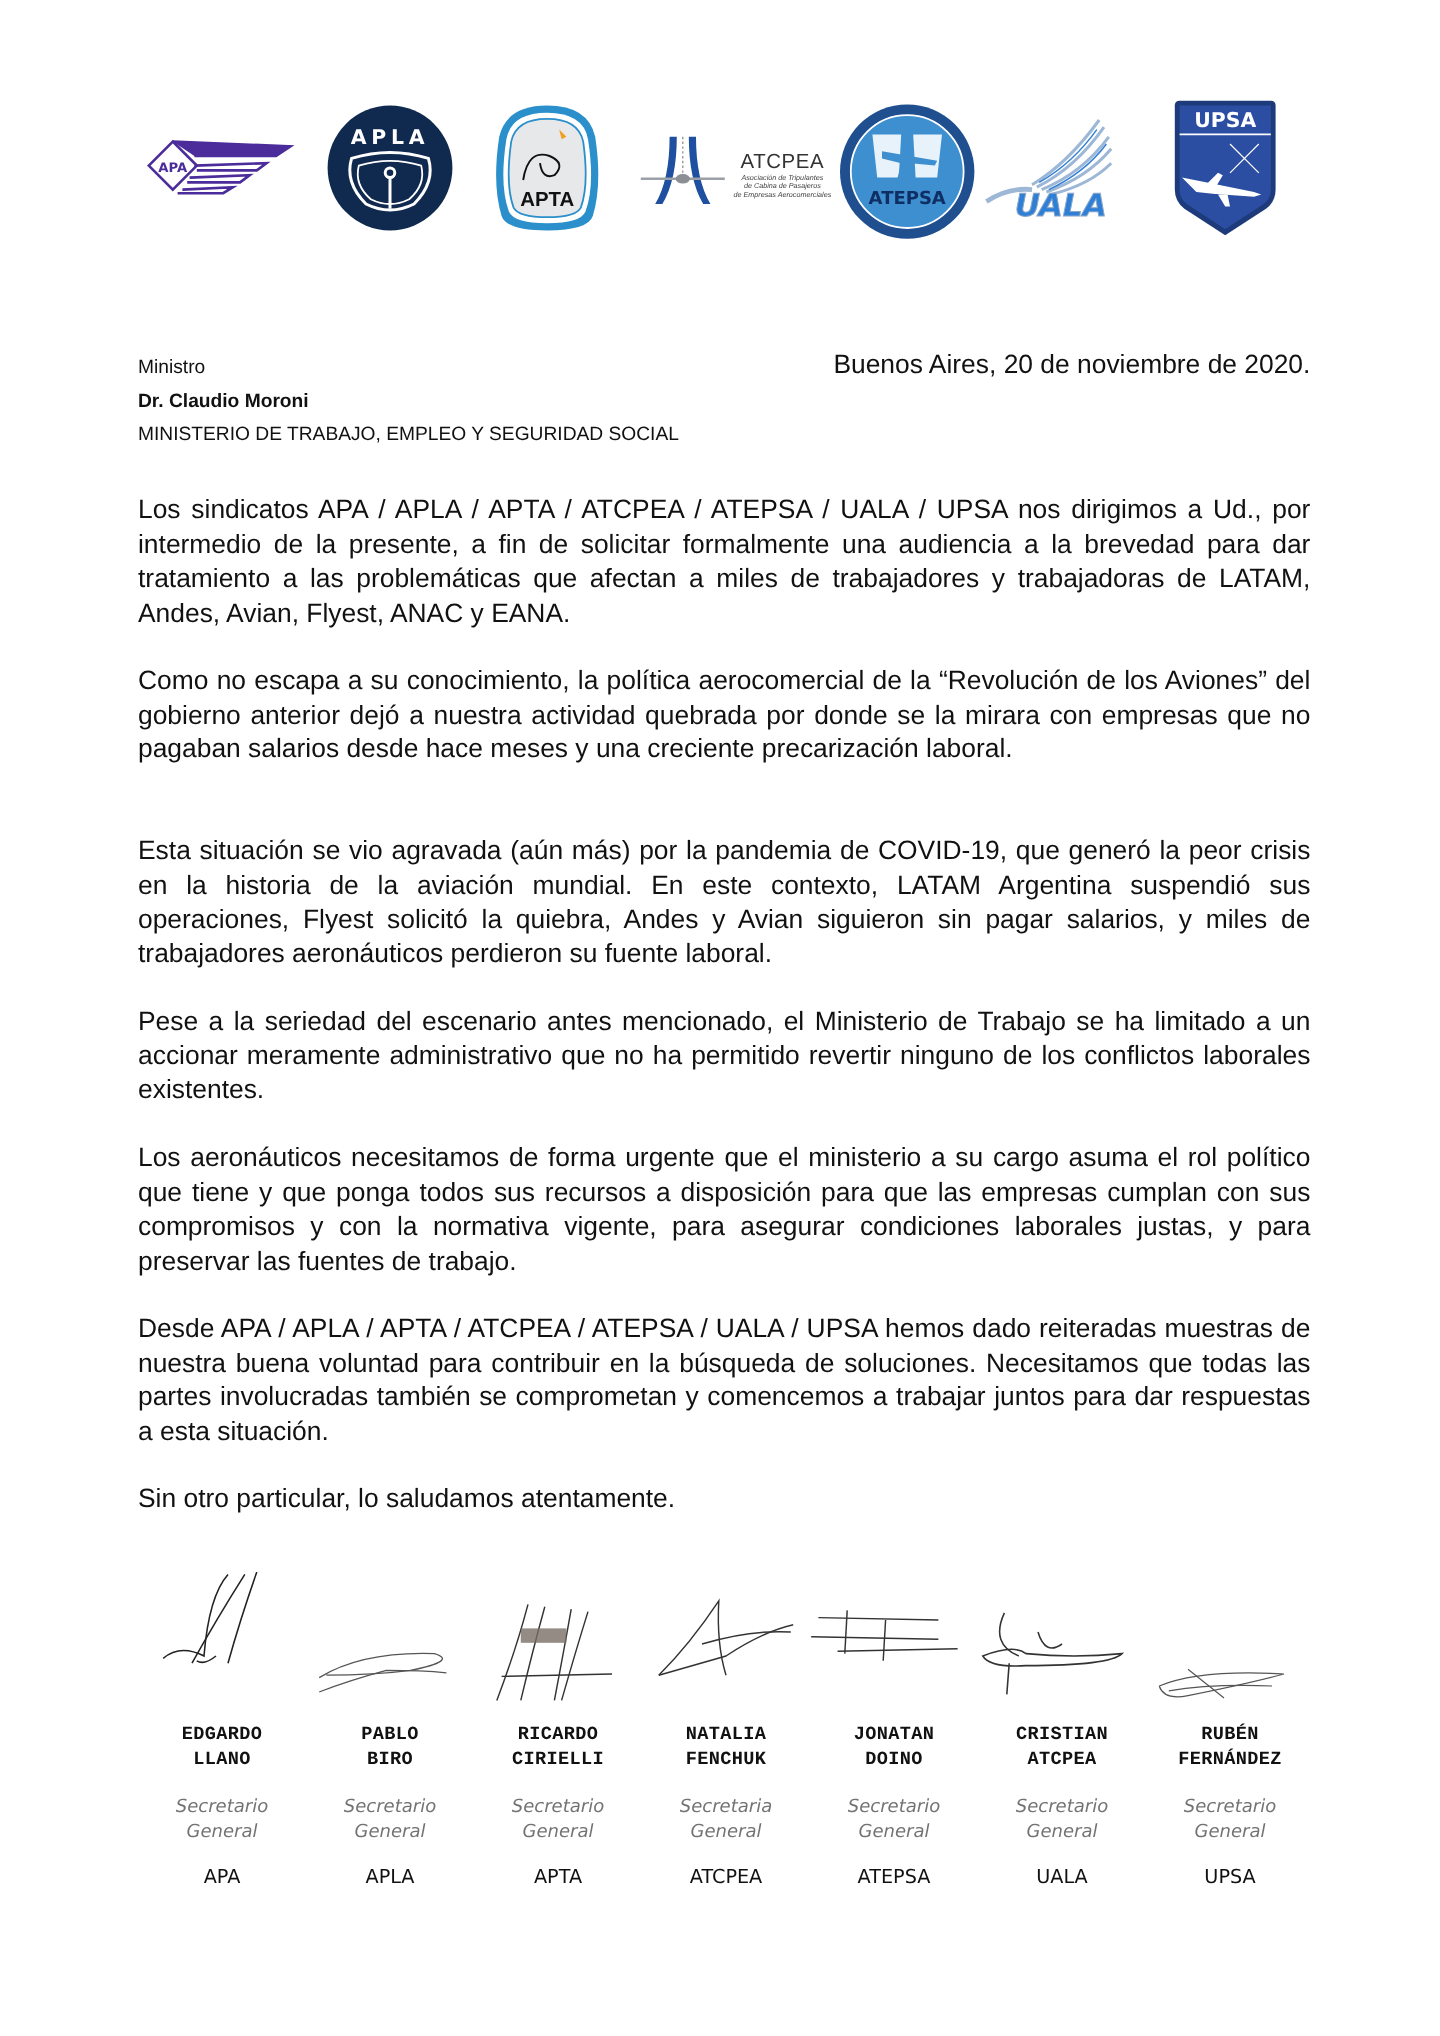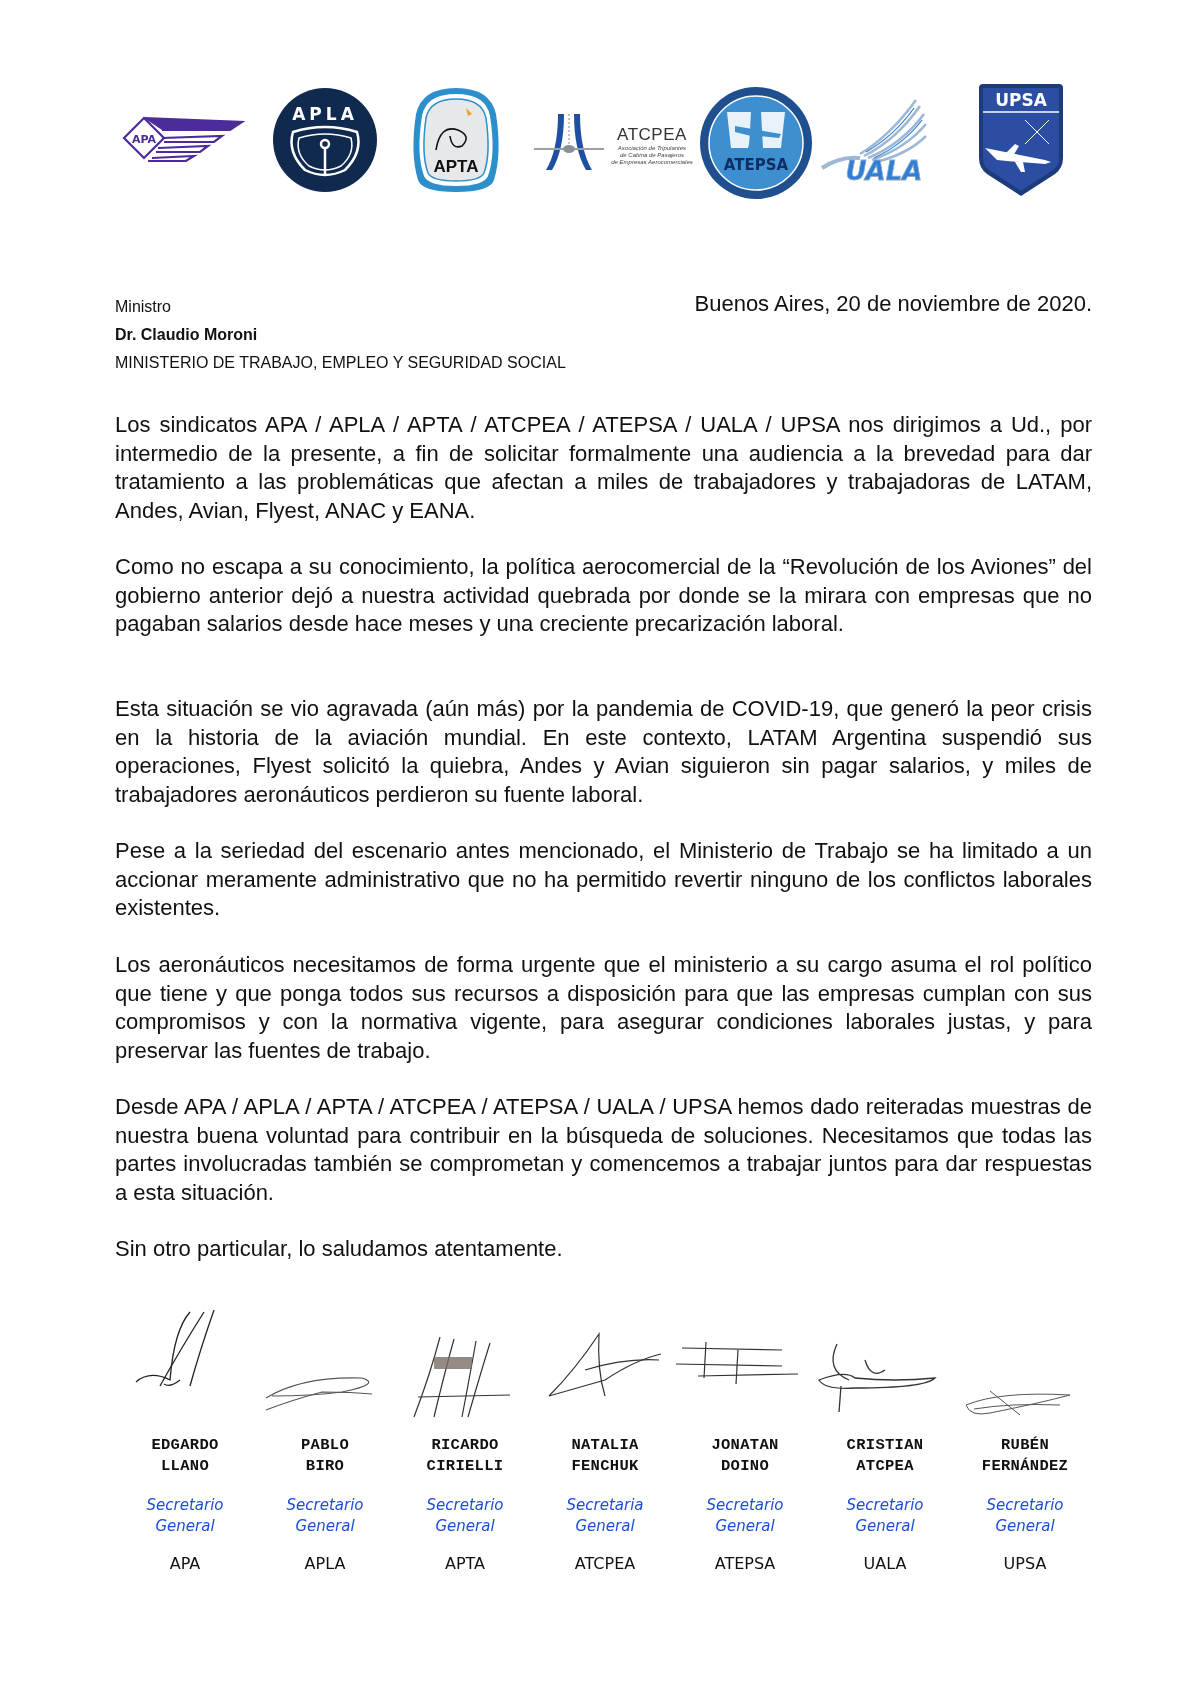--- a/index.html
+++ b/index.html
@@ -5,21 +5,21 @@
   html, body { margin:0; padding:0; background:#ffffff; }
   body { width:1200px; height:1697px; position:relative; overflow:hidden;
          font-family:"Liberation Sans", sans-serif; color:#111; }
   .logo { position:absolute; }
   .date { position:absolute; top:244px; right:108px; font-size:22px;margin-top:47px; }
   .addr { position:absolute; left:115px; font-size:16px; }
   .para { position:absolute; left:115px; width:977px; font-size:22px; line-height:28.5px;
           text-align:justify; margin:0; }
   .sigcol { position:absolute; width:140px; text-align:center; }
   .signame { font-family:Liberation Mono, monospace; font-weight:bold; font-size:15.5px; line-height:20.5px; letter-spacing:0.3px; }
-  .sigrole { font-family:"DejaVu Sans", sans-serif; font-style:italic; font-size:15px; line-height:20.5px; color:#1d4ed8; }
+  .sigrole { font-family:"DejaVu Sans", sans-serif; font-style:italic; font-size:15px; line-height:20.5px; color:#737373; }
   .sigorg { font-family:"DejaVu Sans", sans-serif; font-size:16px; }
   .sig-svg { position:absolute; }
 </style>
 </head>
 <body>
 
 <svg class="logo" style="left:122px;top:108px" width="128" height="60" viewBox="0 0 128 60">
   <g fill="none" stroke="#4b2c9a" stroke-width="2.2">
     <path d="M2 30 L22 10 L42 30 L22 50 Z"></path>
     <path d="M22 10 L120 14 L108 22 L40 22"></path>

